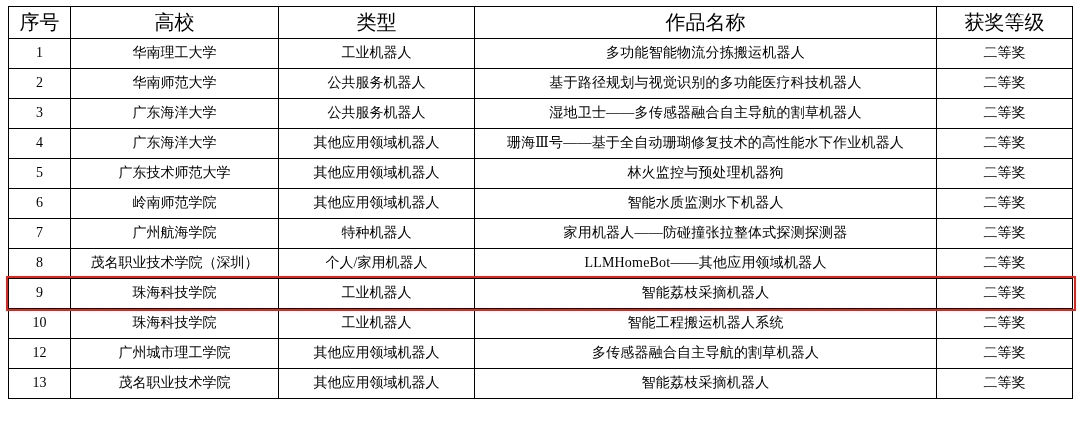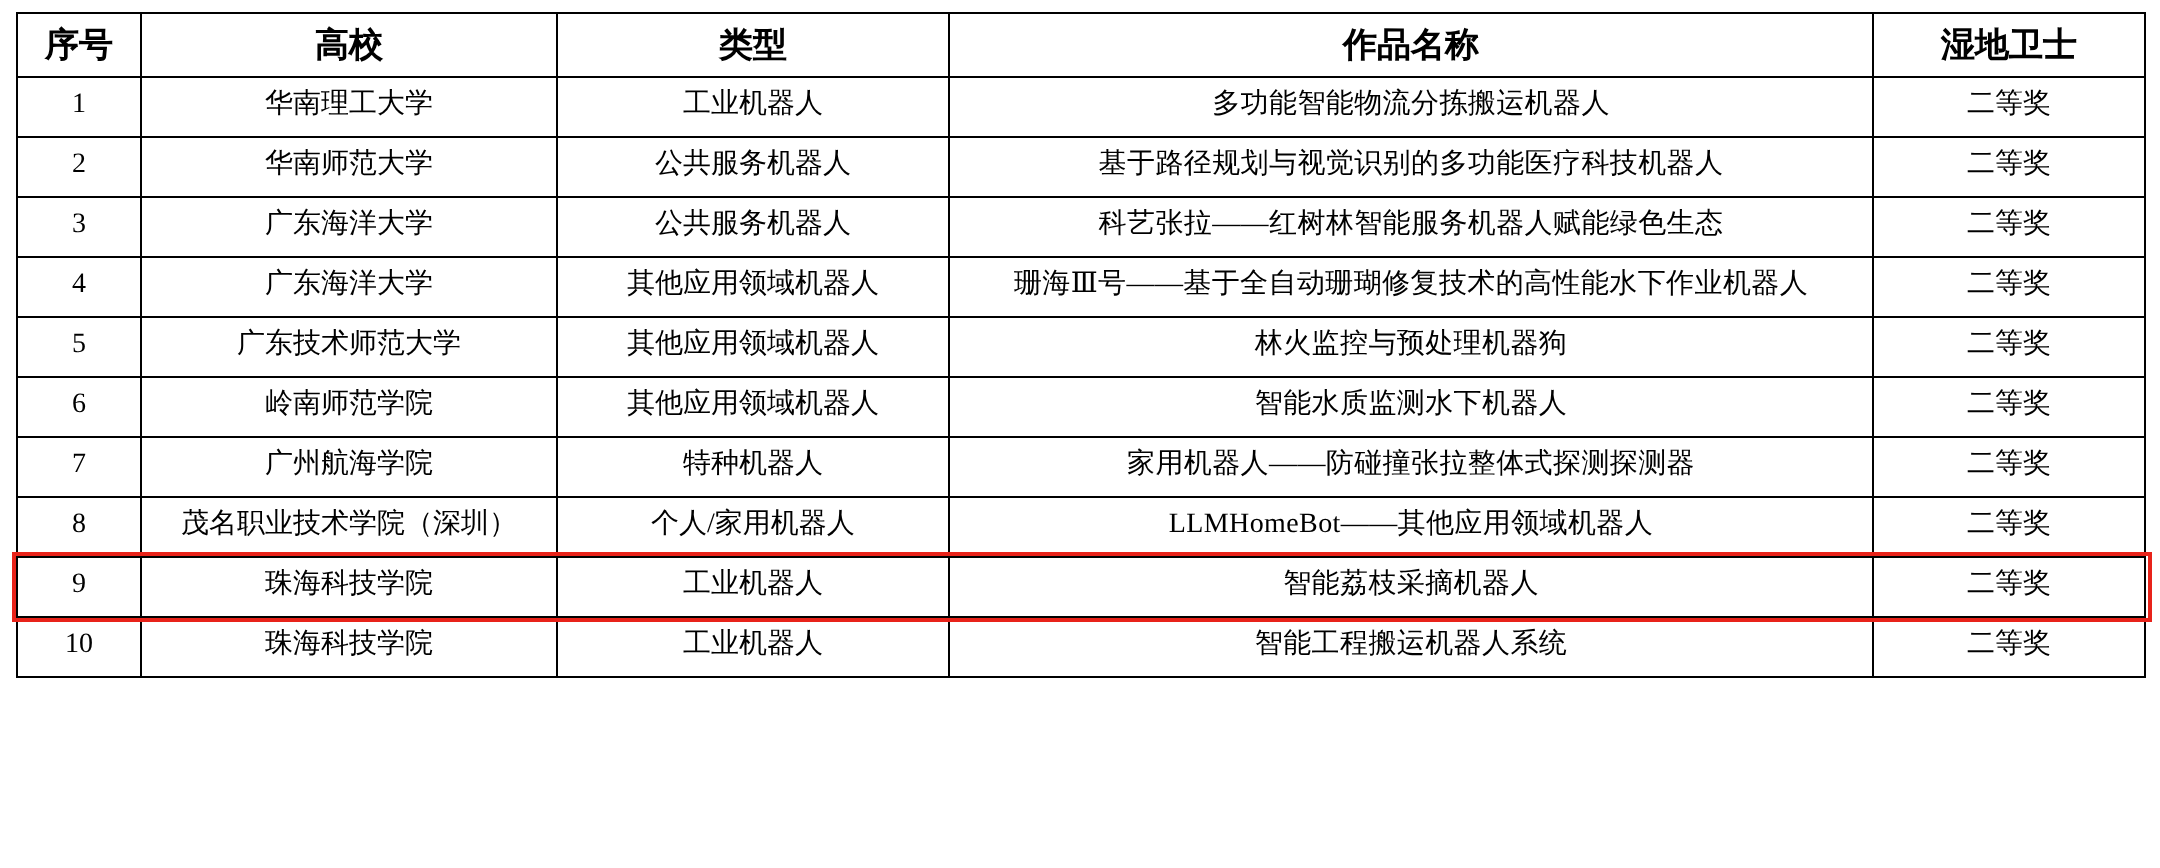--- a/index.html
+++ b/index.html
@@ -32,23 +32,23 @@
     border: 1px solid #000000;
     text-align: center;
     vertical-align: middle;
     padding: 0 2px;
     height: 29px;
     line-height: 1.15;
     white-space: nowrap;
     overflow: hidden;
   }
   table.award-table thead th {
-    font-weight: bold;
+    font-weight: normal;
     height: 31px;
-    font-size: 17px;
+    font-size: 20px;
   }
   .col-no    { width: 62px; }
   .col-univ  { width: 208px; }
   .col-type  { width: 196px; }
   .col-work  { width: 462px; }
   .col-award { width: 136px; }
 
   tbody tr td {
     font-size: 14px;
   }
@@ -77,21 +77,21 @@
       <col class="col-type">
       <col class="col-work">
       <col class="col-award">
     </colgroup>
     <thead>
       <tr>
         <th>序号</th>
         <th>高校</th>
         <th>类型</th>
         <th>作品名称</th>
-        <th>湿地卫士</th>
+        <th>获奖等级</th>
       </tr>
     </thead>
     <tbody id="table-body">
         <tr>
           <td>1</td>
           <td>华南理工大学</td>
           <td>工业机器人</td>
           <td class="work-cell">多功能智能物流分拣搬运机器人</td>
           <td>二等奖</td>
         </tr>
@@ -99,21 +99,21 @@
           <td>2</td>
           <td>华南师范大学</td>
           <td>公共服务机器人</td>
           <td class="work-cell">基于路径规划与视觉识别的多功能医疗科技机器人</td>
           <td>二等奖</td>
         </tr>
         <tr>
           <td>3</td>
           <td>广东海洋大学</td>
           <td>公共服务机器人</td>
-          <td class="work-cell">科艺张拉——红树林智能服务机器人赋能绿色生态</td>
+          <td class="work-cell">湿地卫士——多传感器融合自主导航的割草机器人</td>
           <td>二等奖</td>
         </tr>
         <tr>
           <td>4</td>
           <td>广东海洋大学</td>
           <td>其他应用领域机器人</td>
           <td class="work-cell">珊海Ⅲ号——基于全自动珊瑚修复技术的高性能水下作业机器人</td>
           <td>二等奖</td>
         </tr>
         <tr>
@@ -151,16 +151,30 @@
           <td class="work-cell">智能荔枝采摘机器人</td>
           <td>二等奖</td>
         </tr>
         <tr>
           <td>10</td>
           <td>珠海科技学院</td>
           <td>工业机器人</td>
           <td class="work-cell">智能工程搬运机器人系统</td>
           <td>二等奖</td>
         </tr>
+        <tr>
+          <td>12</td>
+          <td>广州城市理工学院</td>
+          <td>其他应用领域机器人</td>
+          <td class="work-cell">多传感器融合自主导航的割草机器人</td>
+          <td>二等奖</td>
+        </tr>
+        <tr>
+          <td>13</td>
+          <td>茂名职业技术学院</td>
+          <td>其他应用领域机器人</td>
+          <td class="work-cell">智能荔枝采摘机器人</td>
+          <td>二等奖</td>
+        </tr>
       </tbody>
   </table>
   <div class="row-highlight-box" id="highlight-box" style="left: 5.5px; top: 275.5px; width: 1070px; height: 35px; border-color: rgb(232, 35, 26);"></div>
 </div>
 
 </body></html>

